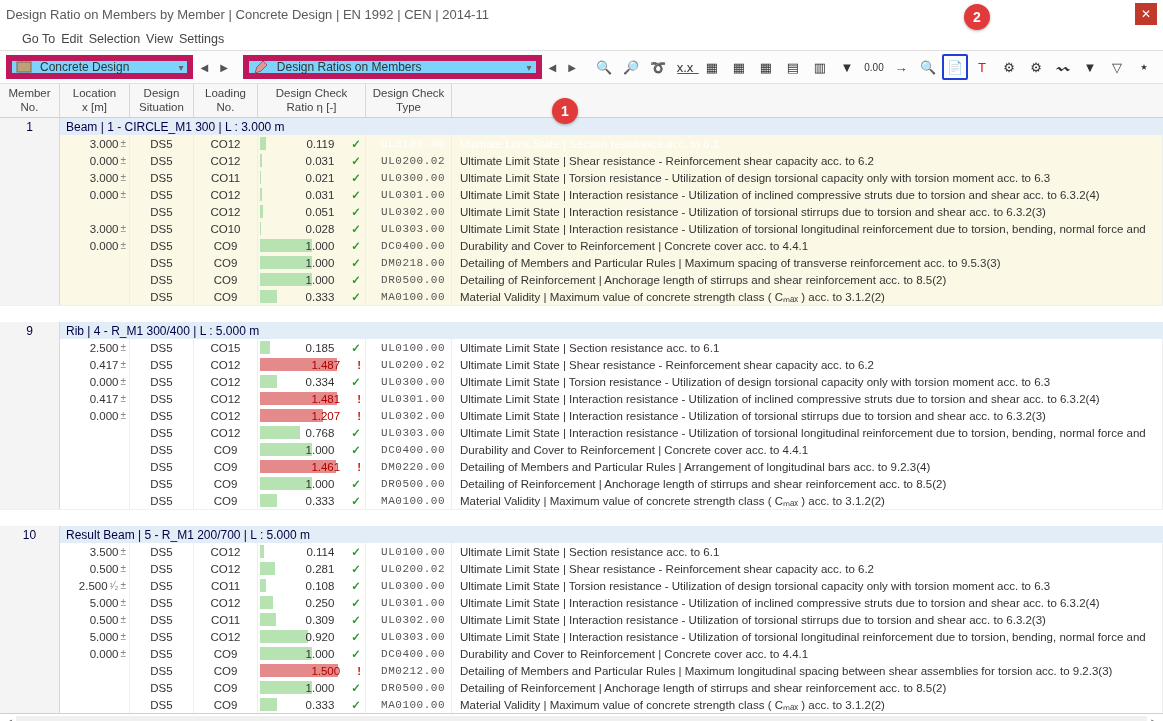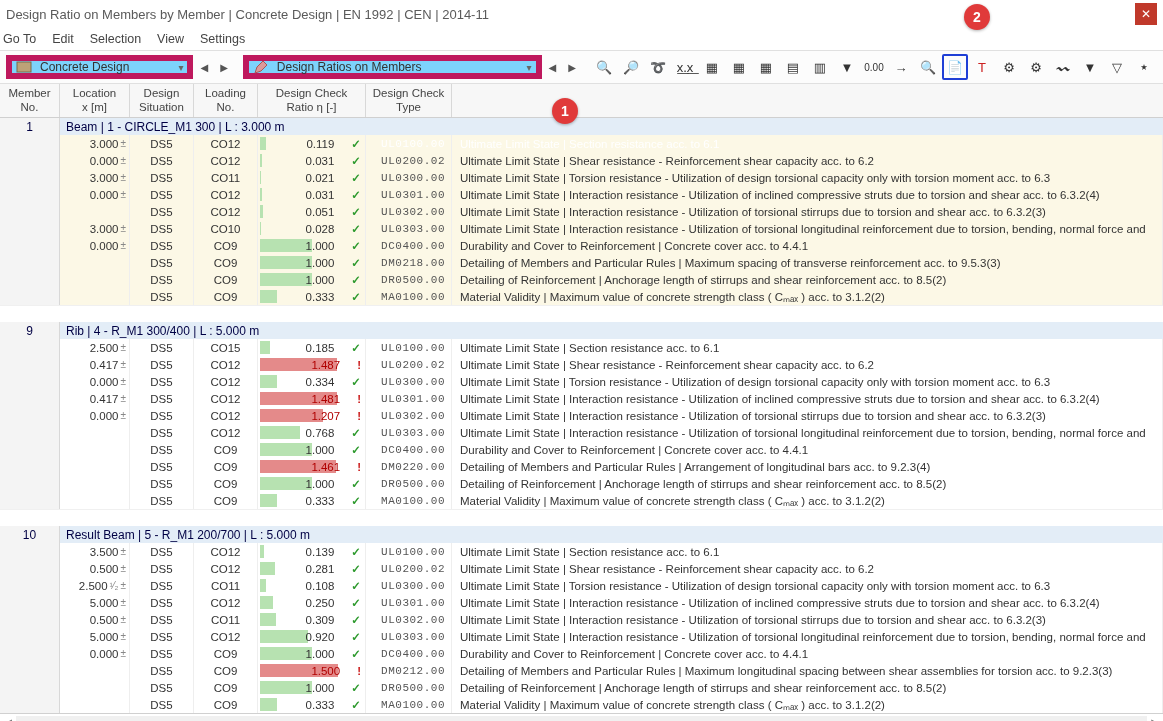--- a/index.html
+++ b/index.html
@@ -1,20 +1,20 @@
 <!DOCTYPE html>
 <html><head>
 <meta charset="utf-8">
 <style>
   * { box-sizing: border-box; margin: 0; padding: 0; }
   body { font-family: "Segoe UI", Tahoma, sans-serif; font-size: 12px; color: #333; background: #fff; width: 1163px; height: 721px; overflow: hidden; position: relative; }
   .titlebar { display: flex; align-items: center; height: 28px; padding: 0 6px; font-size: 13px; color: #5a5a5a; }
   .titlebar .title { flex: 1; }
   .titlebar .close { width: 22px; height: 22px; background: #c0392b; color: #fff; display: flex; align-items: center; justify-content: center; font-size: 12px; cursor: pointer; }
-  .menubar { display: flex; gap: 16px; padding: 4px 3px; font-size: 12.5px; color: #444; }
+  .menubar { display: flex; gap: 6px; padding: 4px 22px; font-size: 12.5px; color: #444; }
   .toolbar { display: flex; align-items: center; padding: 3px 6px; border-top: 1px solid #e0e0e0; border-bottom: 1px solid #e0e0e0; gap: 2px; background: #fcfcfc; height: 34px; }
   .combo { display: flex; align-items: center; border: 6px solid #be185d; height: 24px; background: #7dd3fc; font-size: 12px; }
   .combo .txt { padding: 0 6px; }
   .combo .chev { padding: 0 4px; color: #666; font-size: 10px; }
   .combo .ico { width: 16px; height: 16px; margin: 0 2px 0 4px; }
   .navbtn { width: 18px; height: 22px; display: flex; align-items: center; justify-content: center; color: #555; font-size: 10px; cursor: pointer; }
   .sep { width: 6px; }
   .tb-btn { width: 26px; height: 26px; display: flex; align-items: center; justify-content: center; border: 1px solid transparent; cursor: pointer; font-size: 13px; border-radius: 2px; }
   .tb-btn.hl { border: 2px solid #1f3fd6; }
   .callout { position: absolute; width: 26px; height: 26px; border-radius: 50%; background: #e03a3a; color:#fff; font-weight: bold; display:flex; align-items:center; justify-content:center; font-size:14px; z-index: 50; box-shadow: 0 1px 3px rgba(0,0,0,.3);}
@@ -477,21 +477,21 @@
       <div class="row">
         <div class="c-no"></div>
         <div class="c-loc">
           <span>3.500</span>
           <span class="hi"> ±</span>
         </div>
         <div class="c-ds">DS5</div>
         <div class="c-lo">CO12</div>
         <div class="c-ratio">
           <div class="ratio-bar" style="width: 4.108px;"></div>
-          <span class="ratio-val">0.139</span>
+          <span class="ratio-val">0.114</span>
           <span class="chk">✓</span>
         </div>
         <div class="c-type">UL0100.00</div>
         <div class="c-desc">Ultimate Limit State | Section resistance acc. to 6.1</div>
       </div>
       <div class="row">
         <div class="c-no"></div>
         <div class="c-loc">
           <span>0.500</span>
           <span class="hi"> ±</span>

